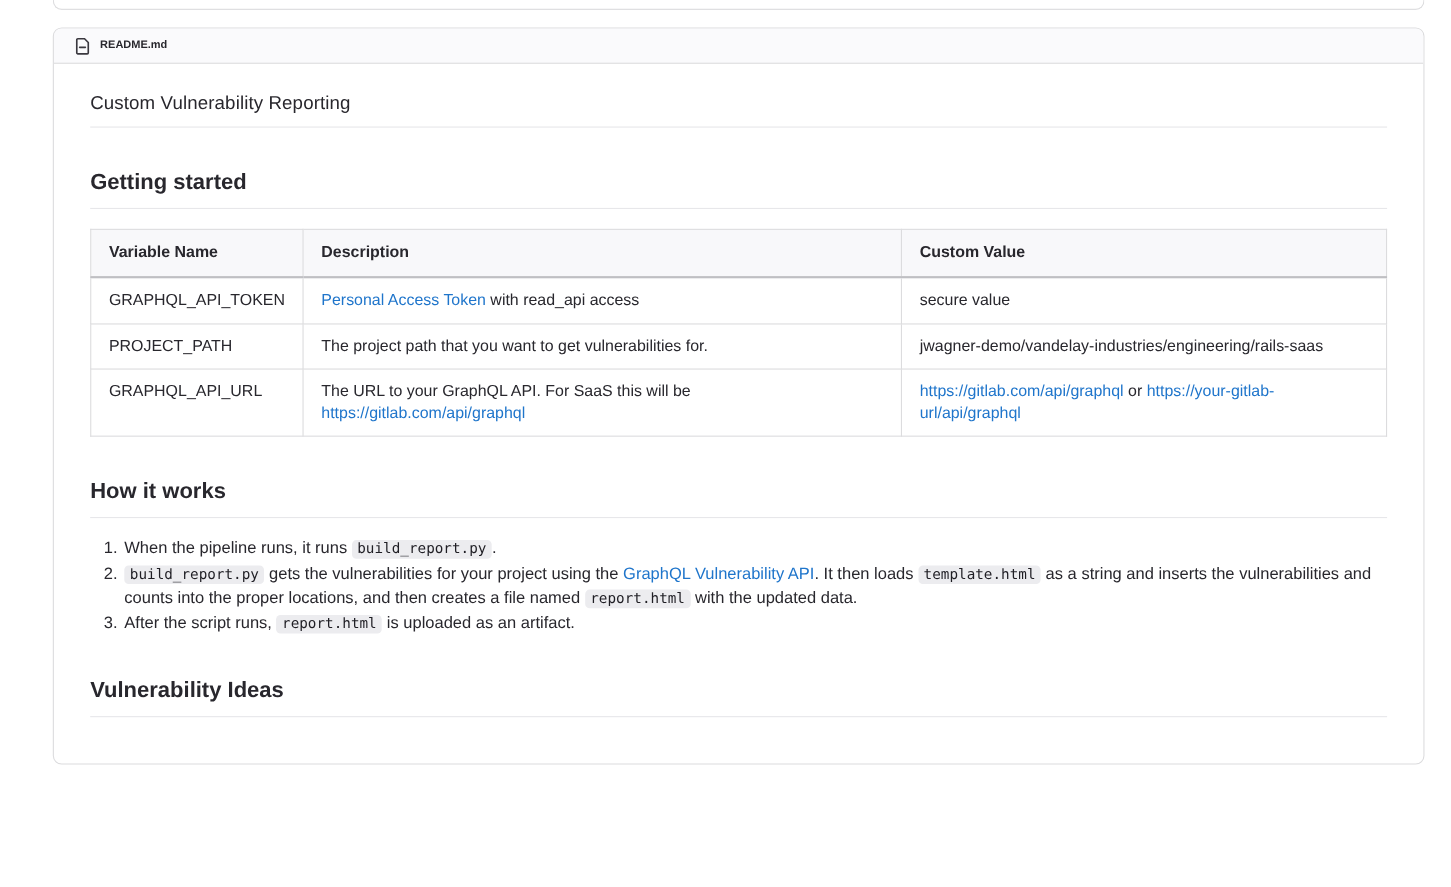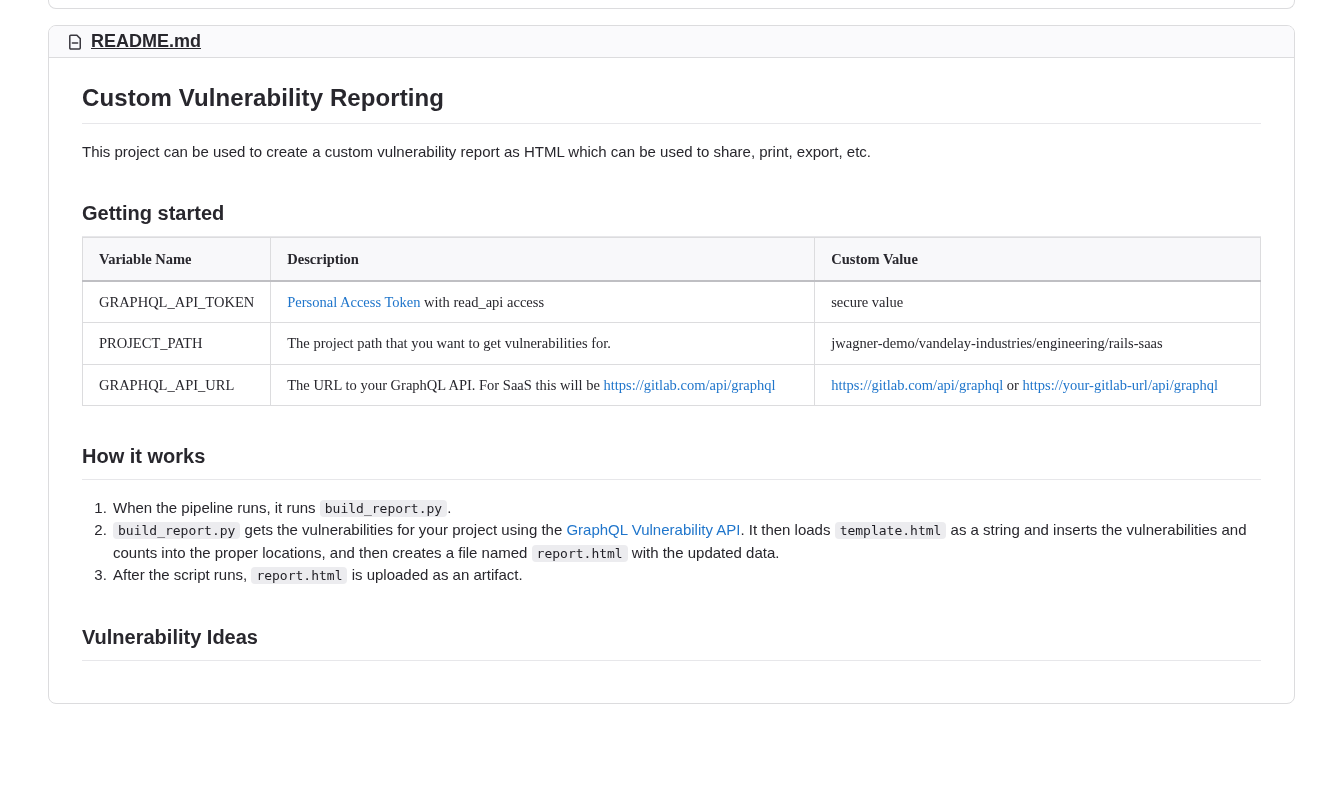--- a/index.html
+++ b/index.html
@@ -30,41 +30,41 @@
     display: flex;
     align-items: center;
     gap: 8px;
     padding: 7px 18px;
     background: #fafafc;
     border-bottom: 1px solid #dcdcde;
     height: 32px;
   }
   .file-icon { display: inline-flex; width: 16px; height: 16px; color: #3a383f; }
   .file-icon svg { width: 16px; height: 16px; }
-  .file-name { font-weight: 700; font-size: 18px; color: #28272d; text-decoration: underline; }
+  .file-name { font-weight: 700; font-size: 10px; color: #28272d; }
   .md-body { padding: 10px 33px 42px 33px; }
   h1 {
-    font-size: 24px; font-weight: 700;
+    font-size: 17px; font-weight: 400;
     margin: 16px 0 0 0;
     padding-bottom: 11px;
     border-bottom: 1px solid #e7e7ea;
     letter-spacing: .1px;
   }
   .para { margin: 17px 0 0 0; line-height: 1.45; }
   h2 {
     font-size: 20px; font-weight: 700;
     margin: 39px 0 0 0;
     padding-bottom: 11px;
     border-bottom: 1px solid #e7e7ea;
   }
   table.vars-table {
     border-collapse: collapse;
     width: 100%;
+    margin-top: 18px;
     font-size: 14.5px;
-    font-family: Liberation Serif, serif;
   }
   table.vars-table th, table.vars-table td {
     border: 1px solid #dcdcde;
     padding: 10px 16px;
     text-align: left;
     vertical-align: top;
     line-height: 1.4;
   }
   table.vars-table thead th {
     background: #f8f8fa;
@@ -101,21 +101,20 @@
         <path d="M3.75 1.25h6.1l3.4 3.4v9.35c0 .5-.45.95-.95.95h-8.55c-.5 0-.95-.45-.95-.95V2.2c0-.5.45-.95.95-.95z" stroke="currentColor" stroke-width="1.5"></path>
         <path d="M5.4 9h5.2" stroke="currentColor" stroke-width="1.5" stroke-linecap="round"></path>
       </svg>
     </span>
     <span class="file-name">README.md</span>
   </header>
 
   <div class="md-body">
     <h1>Custom Vulnerability Reporting</h1>
 
-    <p class="para">This project can be used to create a custom vulnerability report as HTML which can be used to share, print, export, etc.</p>
 
     <h2>Getting started</h2>
 
 
     <table class="vars-table">
       <thead>
         <tr>
           <th class="col-var">Variable Name</th>
           <th class="col-desc">Description</th>
           <th class="col-ex">Custom Value</th>

